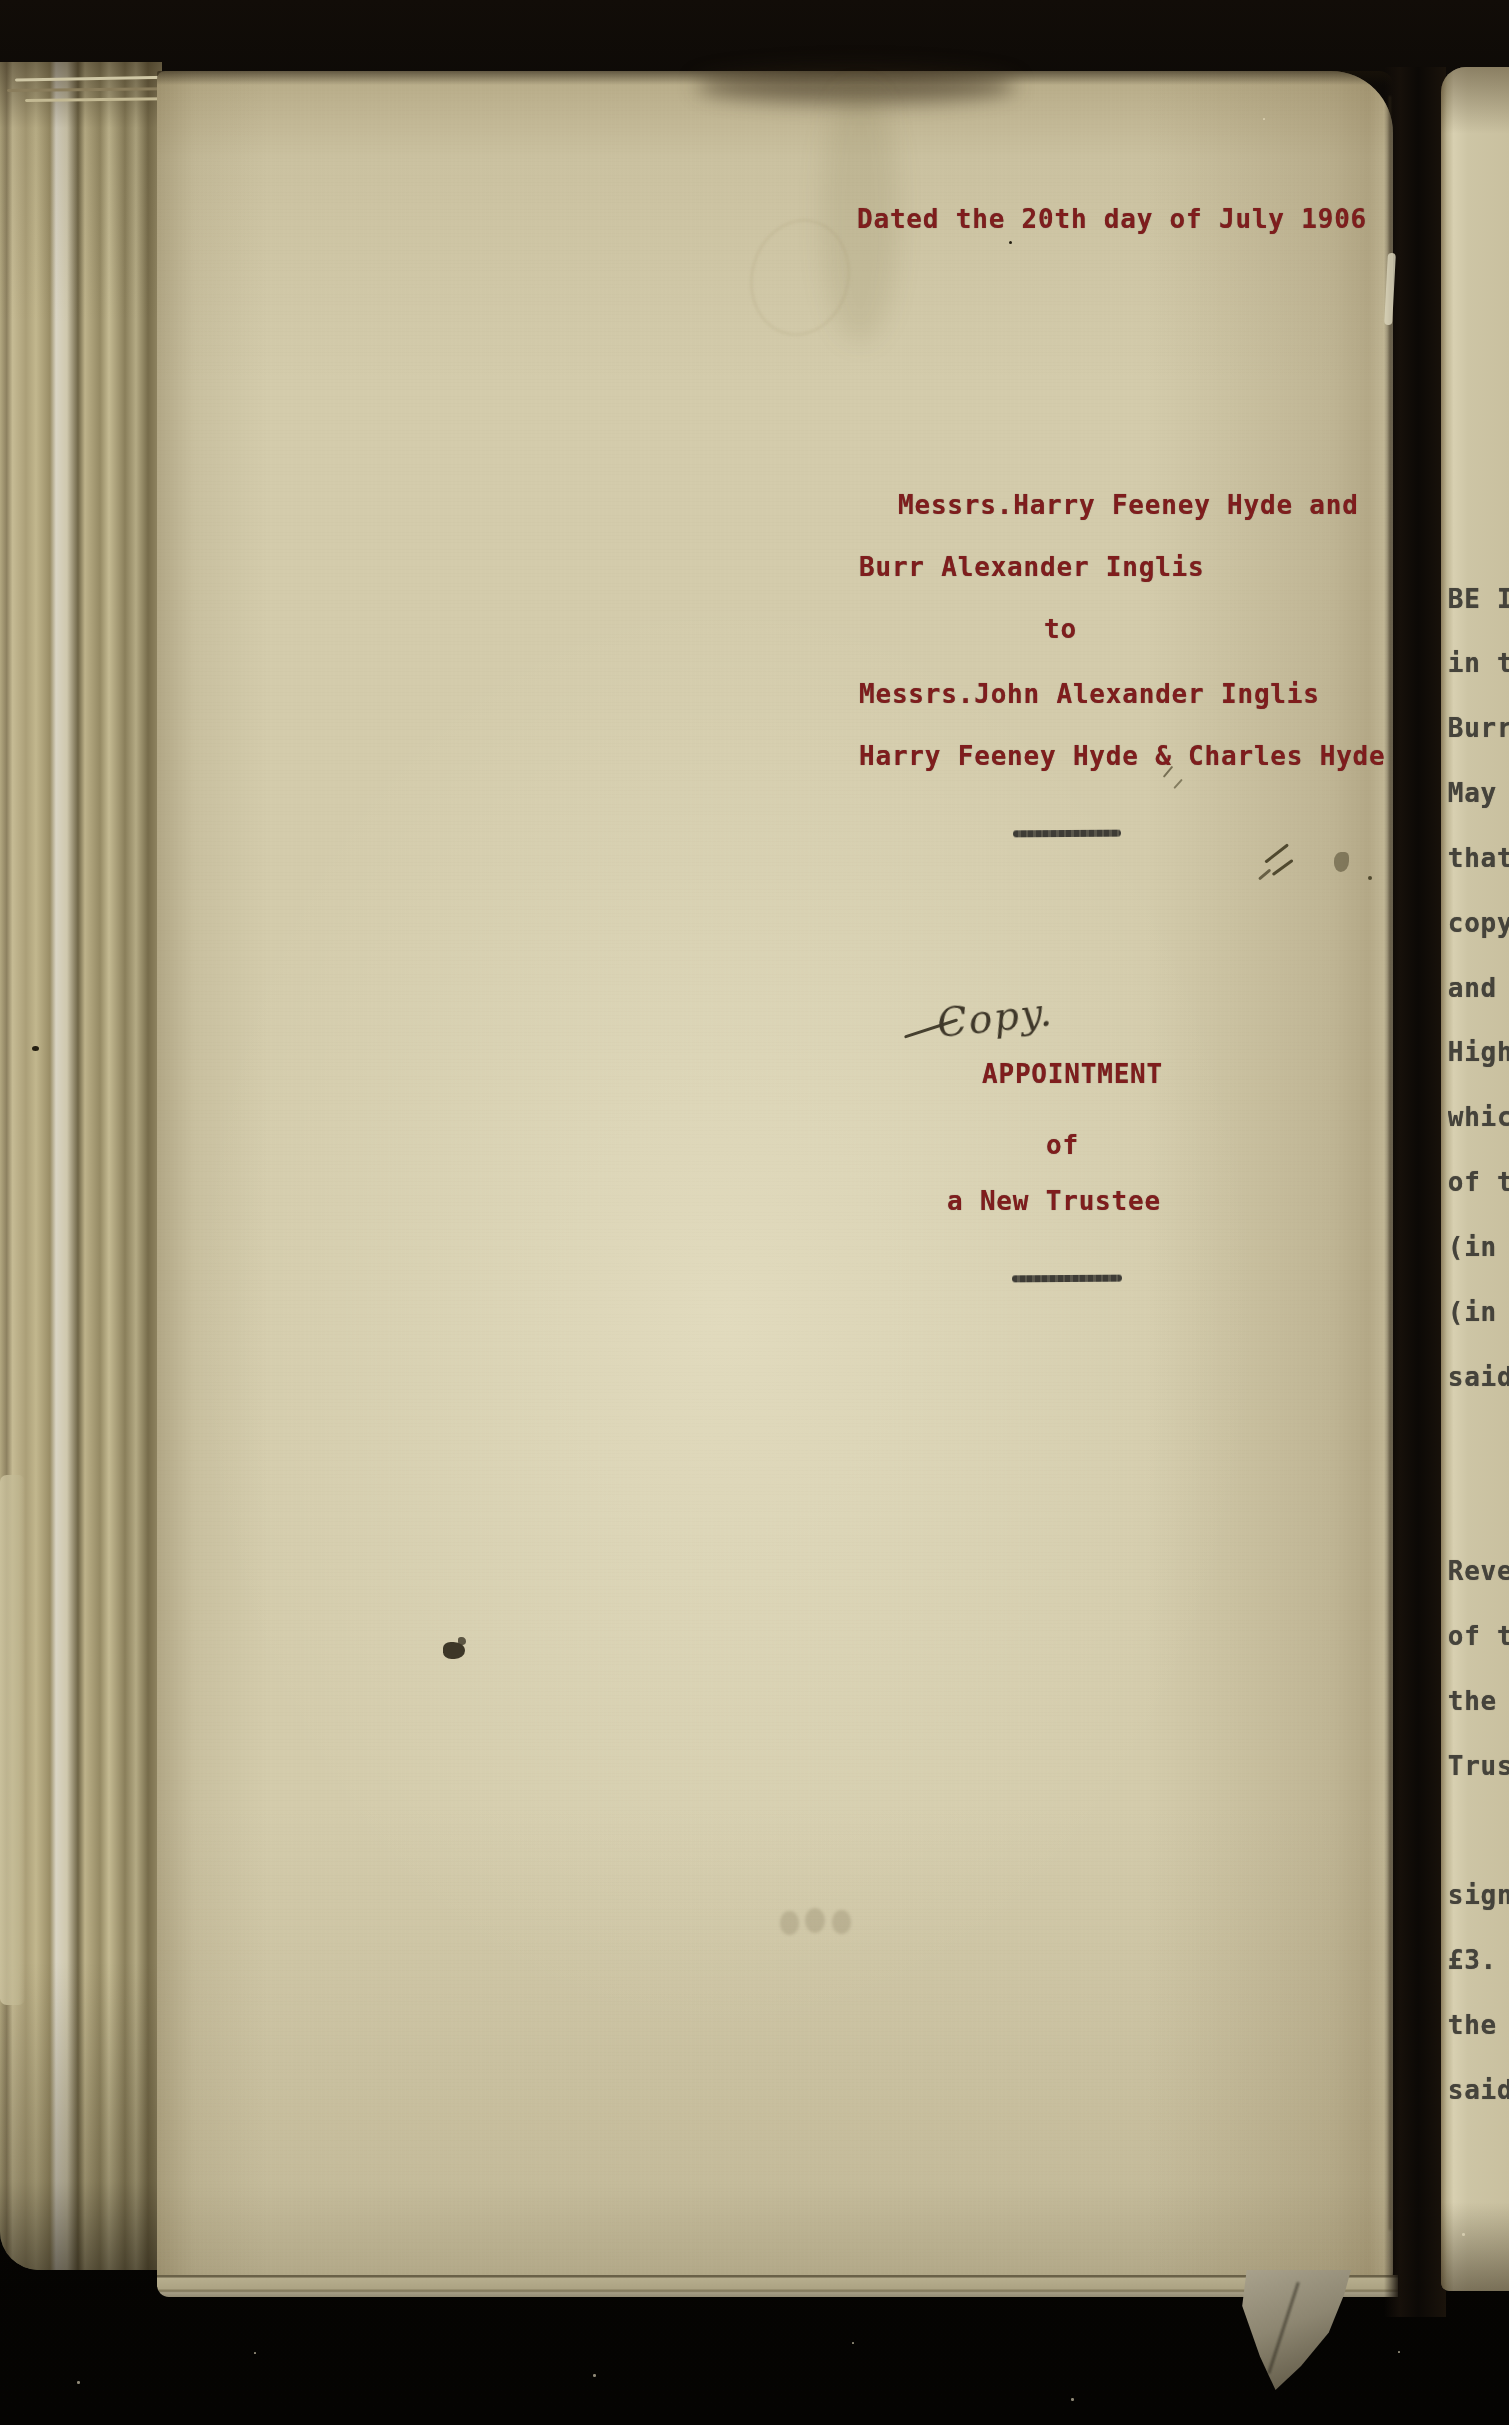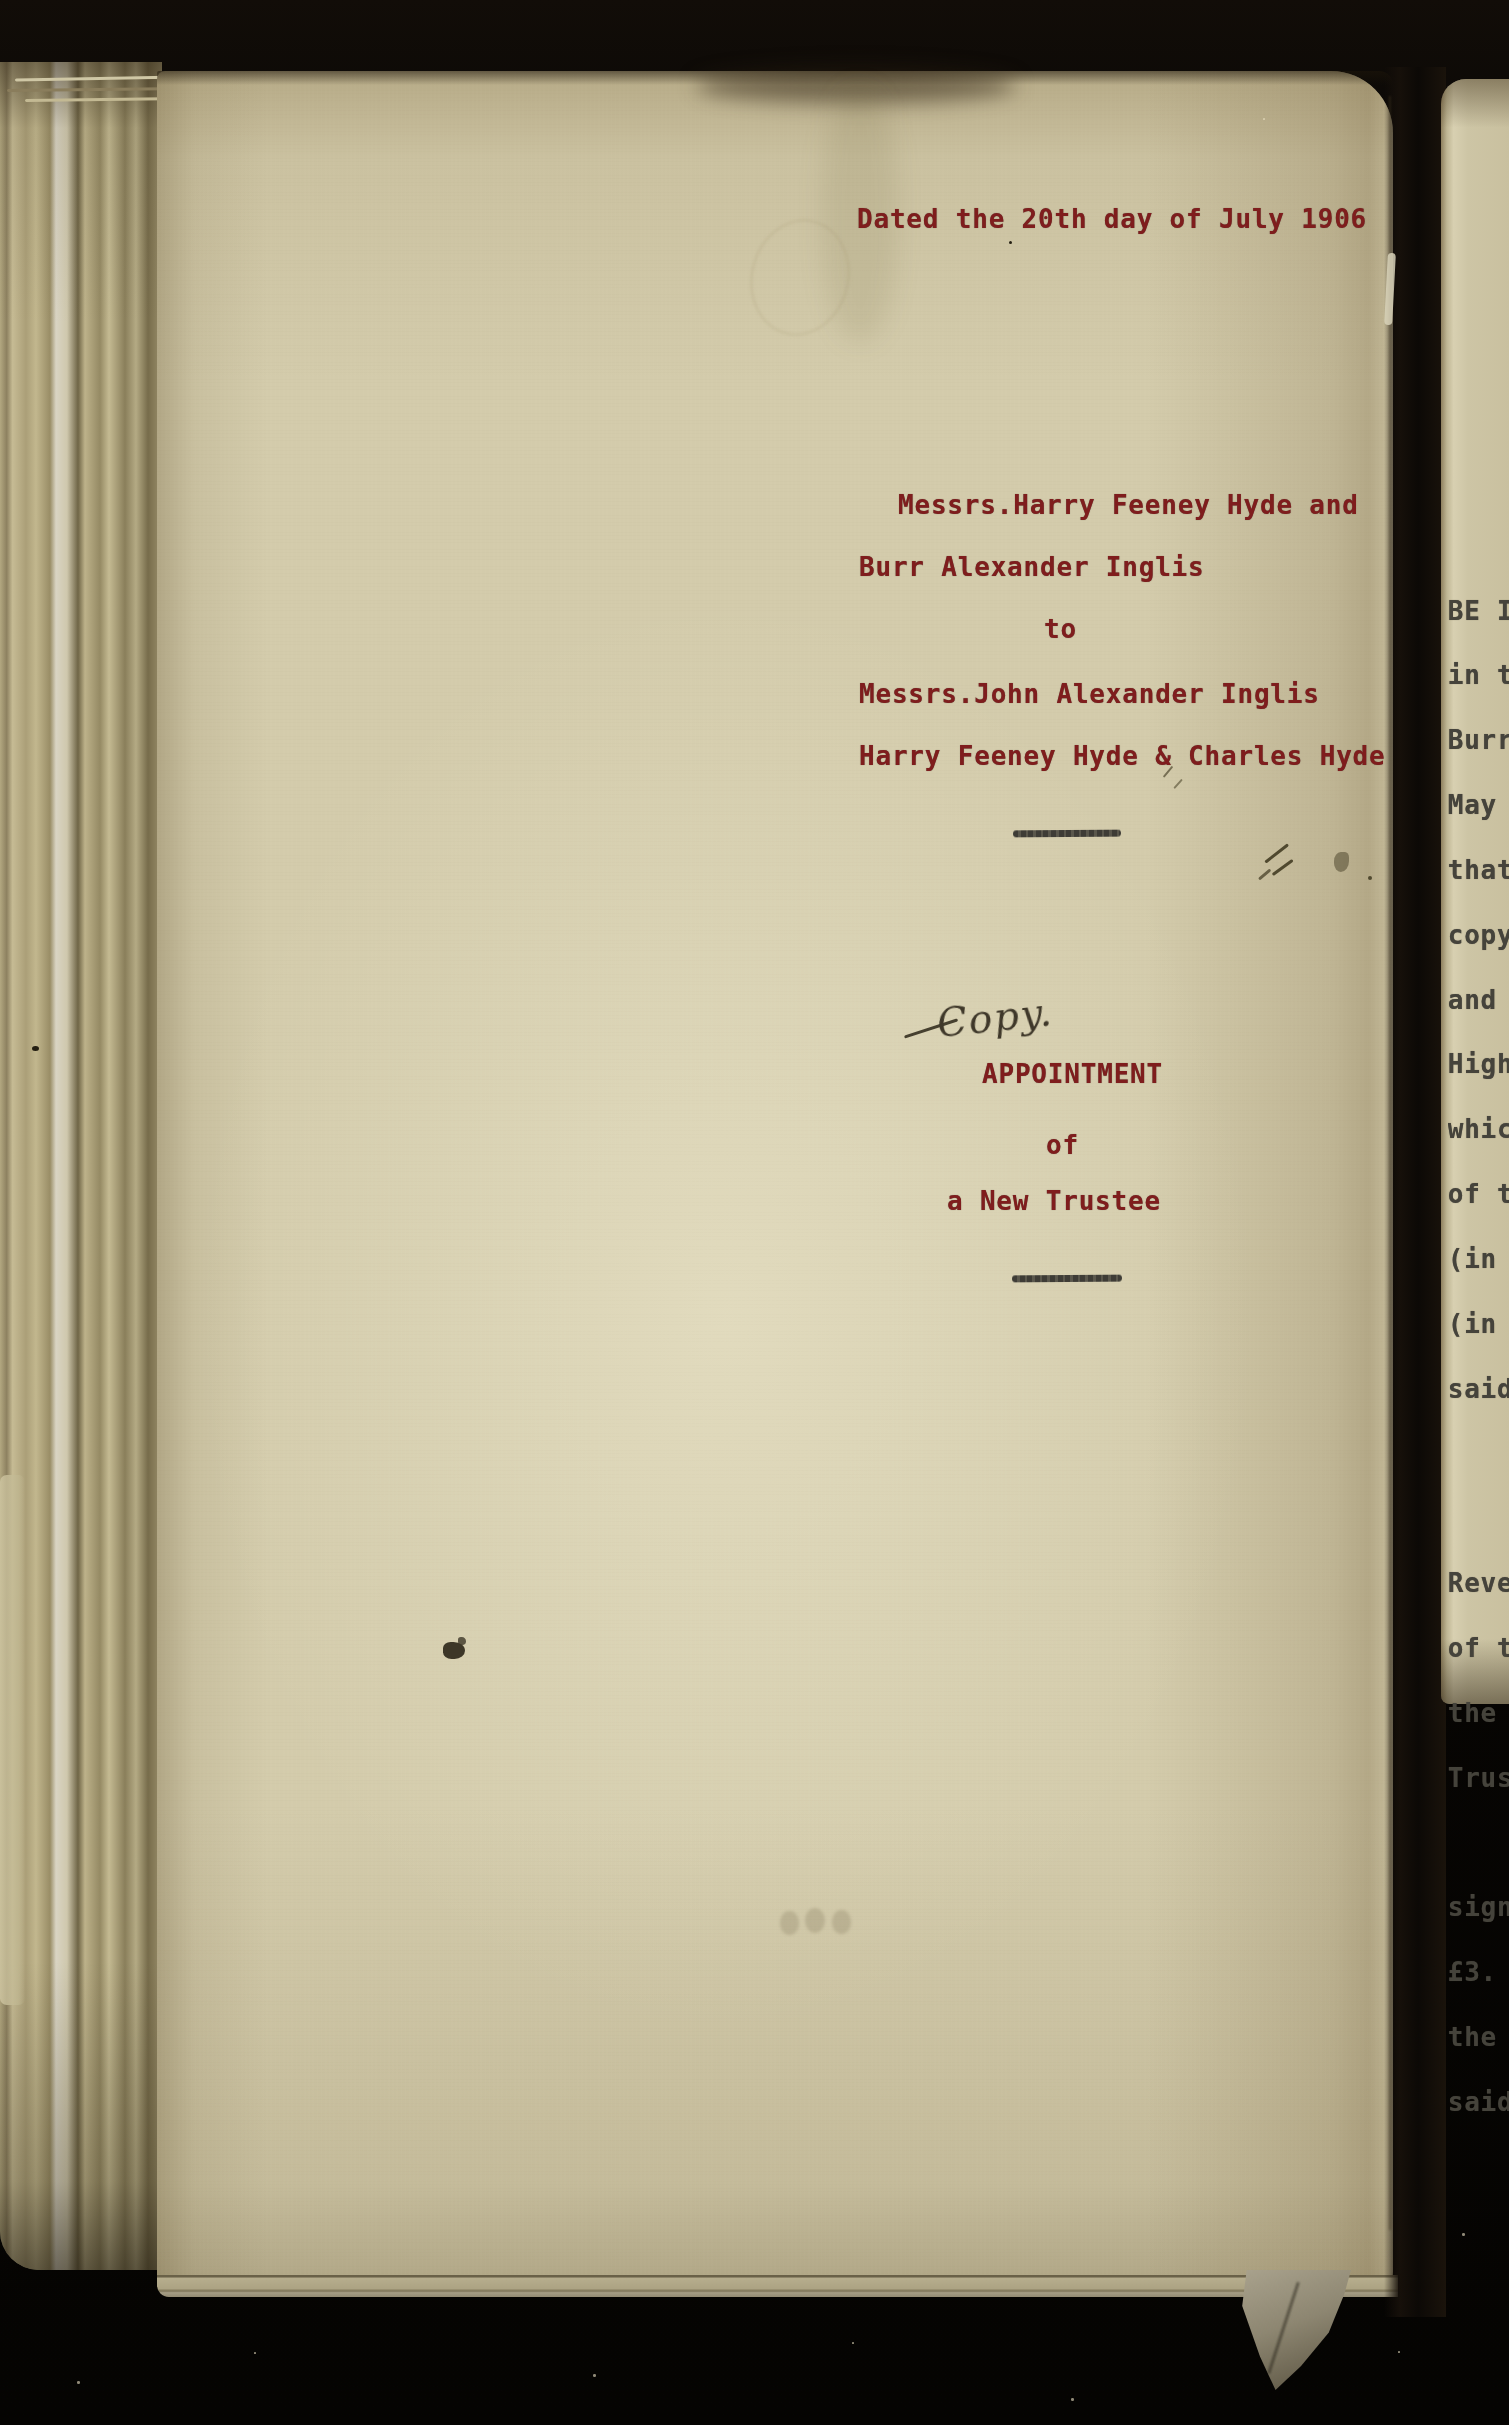--- a/index.html
+++ b/index.html
@@ -58,21 +58,21 @@
   .blot{position:absolute;background:#3d3728;border-radius:40% 60% 55% 45%;}
   .smudge{position:absolute;background:rgba(128,118,88,.28);border-radius:50%;filter:blur(1.7px);}
   .pen{position:absolute;background:#50492f;border-radius:1.7px;}
   .speck{position:absolute;background:rgba(235,226,196,.6);border-radius:50%;}
   .darkspeck{position:absolute;background:#241f12;border-radius:50%;}
   
   .gutter{position:absolute;left:1384px;top:67px;width:62px;height:2250px;
     background:linear-gradient(90deg,rgba(20,14,7,0) 0,#16100a 26%,#0c0906 55%,#1a130b 100%);}
   .gutter-sliver{position:absolute;left:1386px;top:253px;width:7.6px;height:72px;background:#d8d2b8;border-radius:4.2px;transform:rotate(3deg);opacity:.85;}
   .right-page{
-    position:absolute;left:1441px;top:79px;width:68px;height:1625px;
+    position:absolute;left:1441px;top:67px;width:68px;height:2224px;
     border-top-left-radius:25px;border-bottom-left-radius:8.4px;
     background:linear-gradient(90deg,#8f815f 0,#bfb694 5.9px,#d8d0b1 12.6px,#cdc5a5 27px,#c9c09f 68px);
   }
   .right-page::before{content:"";position:absolute;inset:0;border-radius:inherit;
     background:linear-gradient(180deg,rgba(60,45,22,.45) 0,rgba(0,0,0,0) 3%,rgba(0,0,0,0) 96%,rgba(40,30,14,.5) 100%);}
   .rp-line{position:absolute;left:6.7px;width:76px;overflow:hidden;color:#45433b;font-size:26px;line-height:37px;
     letter-spacing:0.8px;font-weight:bold;white-space:pre;text-shadow:0 0 0.8px rgba(62,60,52,.7);filter:blur(0.3px);}
   
   .torn{position:absolute;left:1240px;top:2270px;width:111px;height:120px;
     clip-path:polygon(6% 0,100% 0,94% 20%,80% 52%,55% 80%,32% 100%,18% 72%,2% 30%);

